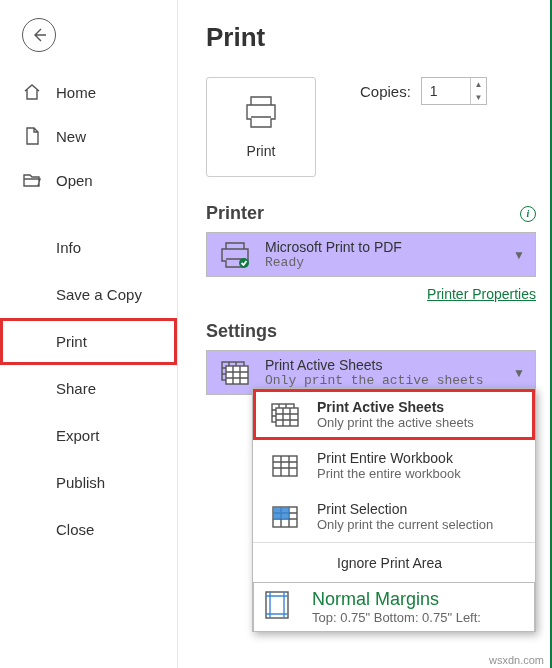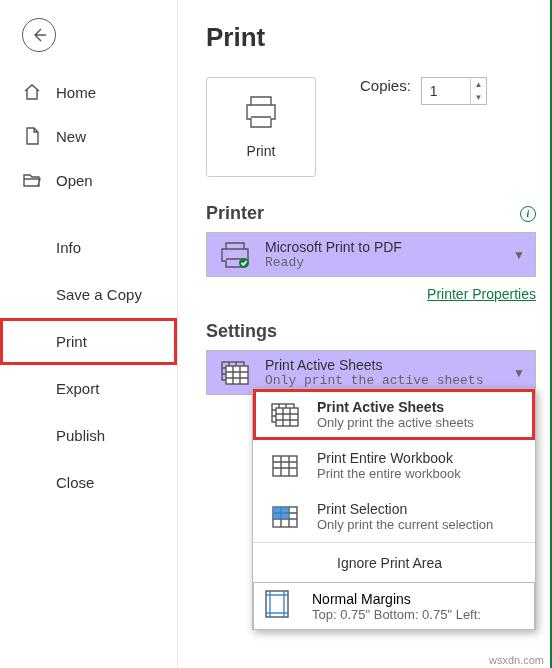--- a/index.html
+++ b/index.html
@@ -10,21 +10,21 @@
     .nav-item { display: flex; align-items: center; padding: 12px 22px; gap: 14px; cursor: pointer; font-size: 15px; color: #333; }
     .nav-item .icon { width: 20px; height: 20px; display: flex; align-items: center; justify-content: center; color: #444; }
     .sub-item { padding: 15px 22px 15px 56px; font-size: 15px; color: #333; cursor: pointer; }
     .sub-item.active { border-left: 3px solid #0f7b3e; padding-left: 53px; }
     .highlight-red { outline: 3px solid #e03030; outline-offset: -3px; }
     .main { flex: 1; padding: 22px 14px 0 28px; position: relative; }
     .page-title { font-size: 26px; font-weight: 600; color: #333; margin-bottom: 24px; }
     .print-row { display: flex; align-items: flex-start; gap: 44px; margin-bottom: 26px; }
     .print-btn { width: 110px; height: 100px; border: 1px solid #ccc; border-radius: 3px; background: #fff; display: flex; flex-direction: column; align-items: center; justify-content: center; gap: 14px; cursor: pointer; }
     .print-btn-label { font-size: 14px; color: #333; }
-    .copies-row { display: flex; align-items: flex-start; gap: 10px; font-size: 15px; color: #333; }
+    .copies-row { display: flex; align-items: center; gap: 10px; font-size: 15px; color: #333; }
     .spinner { width: 66px; height: 28px; border: 1px solid #bbb; display: flex; align-items: center; }
     .spinner-val { flex: 1; padding: 0 8px; font-size: 14px; }
     .spinner-btns { width: 16px; display: flex; flex-direction: column; border-left: 1px solid #ccc; }
     .spinner-btns div { height: 13px; font-size: 8px; text-align: center; line-height: 13px; color: #666; cursor: pointer; }
     .section-title { font-size: 18px; font-weight: 600; color: #444; margin-bottom: 8px; display: flex; align-items: center; justify-content: space-between; }
     .info-icon { width: 16px; height: 16px; border: 1.5px solid #0f7b3e; border-radius: 50%; display: flex; align-items: center; justify-content: center; font-size: 10px; color: #0f7b3e; font-style: italic; font-family: serif; cursor: pointer; }
     .dropdown { border: 1px solid #bbb; background: #c4b5fd; display: flex; align-items: center; padding: 6px 10px; gap: 12px; margin-bottom: 8px; cursor: pointer; position: relative; }
     .dropdown .icon-col { width: 36px; display: flex; align-items: center; justify-content: center; }
     .dropdown .text-col { flex: 1; }
     .dropdown .line1 { font-size: 14px; color: #333; }
@@ -76,20 +76,21 @@
           <svg width="20" height="20" viewBox="0 0 20 20">
             <path d="M2 5 H8 L10 7 H17 V16 H2 Z M2 9 H18 L16 16 H2"></path>
           </svg>
         </span>
       <span>Open</span>
     </div>
     <div style="height:22px"></div>
     <div class="sub-item"><span>Info</span></div>
     <div class="sub-item"><span>Save a Copy</span></div>
     <div class="sub-item active highlight-red"><span>Print</span></div>
+    <div class="sub-item"><span>Share</span></div>
     <div class="sub-item"><span>Export</span></div>
     <div class="sub-item"><span>Publish</span></div>
     <div class="sub-item"><span>Close</span></div>
   </div>
 
   <div class="main">
     <h1 class="page-title">Print</h1>
 
     <div class="print-row">
       <div class="print-btn">
@@ -196,19 +197,19 @@
   <div class="menu-sep"></div>
   <div class="menu-ignore"><span>Ignore Print Area</span></div>
   <div class="margins-row">
     <div class="icon-col" style="width:36px">
       <svg width="26" height="30" viewBox="0 0 26 30">
           <rect x="2" y="2" width="22" height="26"></rect>
           <path d="M6 2 V28 M20 2 V28 M2 6 H24 M2 24 H24" stroke="#3a88d6"></path>
         </svg>
     </div>
     <div class="text-col" style="flex:1">
-      <div class="line1" style="font-size:14px;color:#000000">Normal Margins</div>
+      <div class="line1" style="font-size:18px;color:#15803d">Normal Margins</div>
       <div class="line2" style="font-size:13px;color:#666">Top: 0.75" Bottom: 0.75" Left:</div>
     </div>
   </div>
 </div>
 
 <div class="watermark">wsxdn.com</div>
 
 </body></html>

